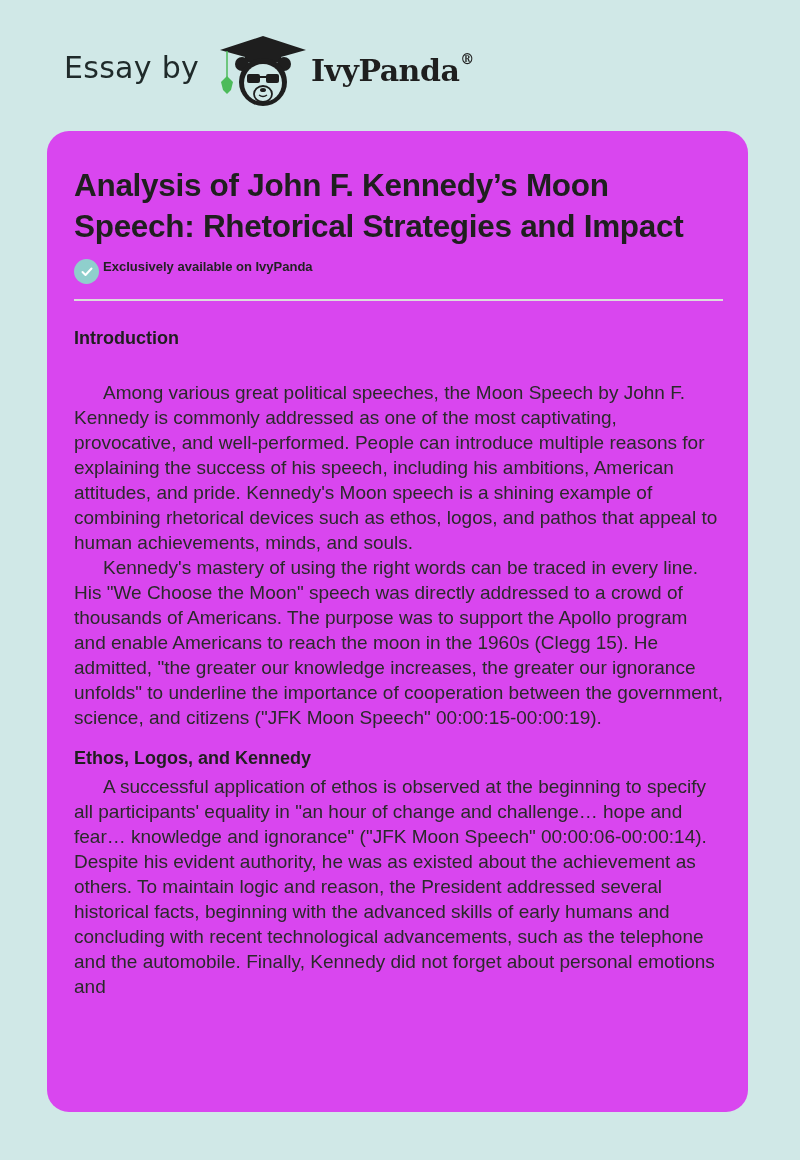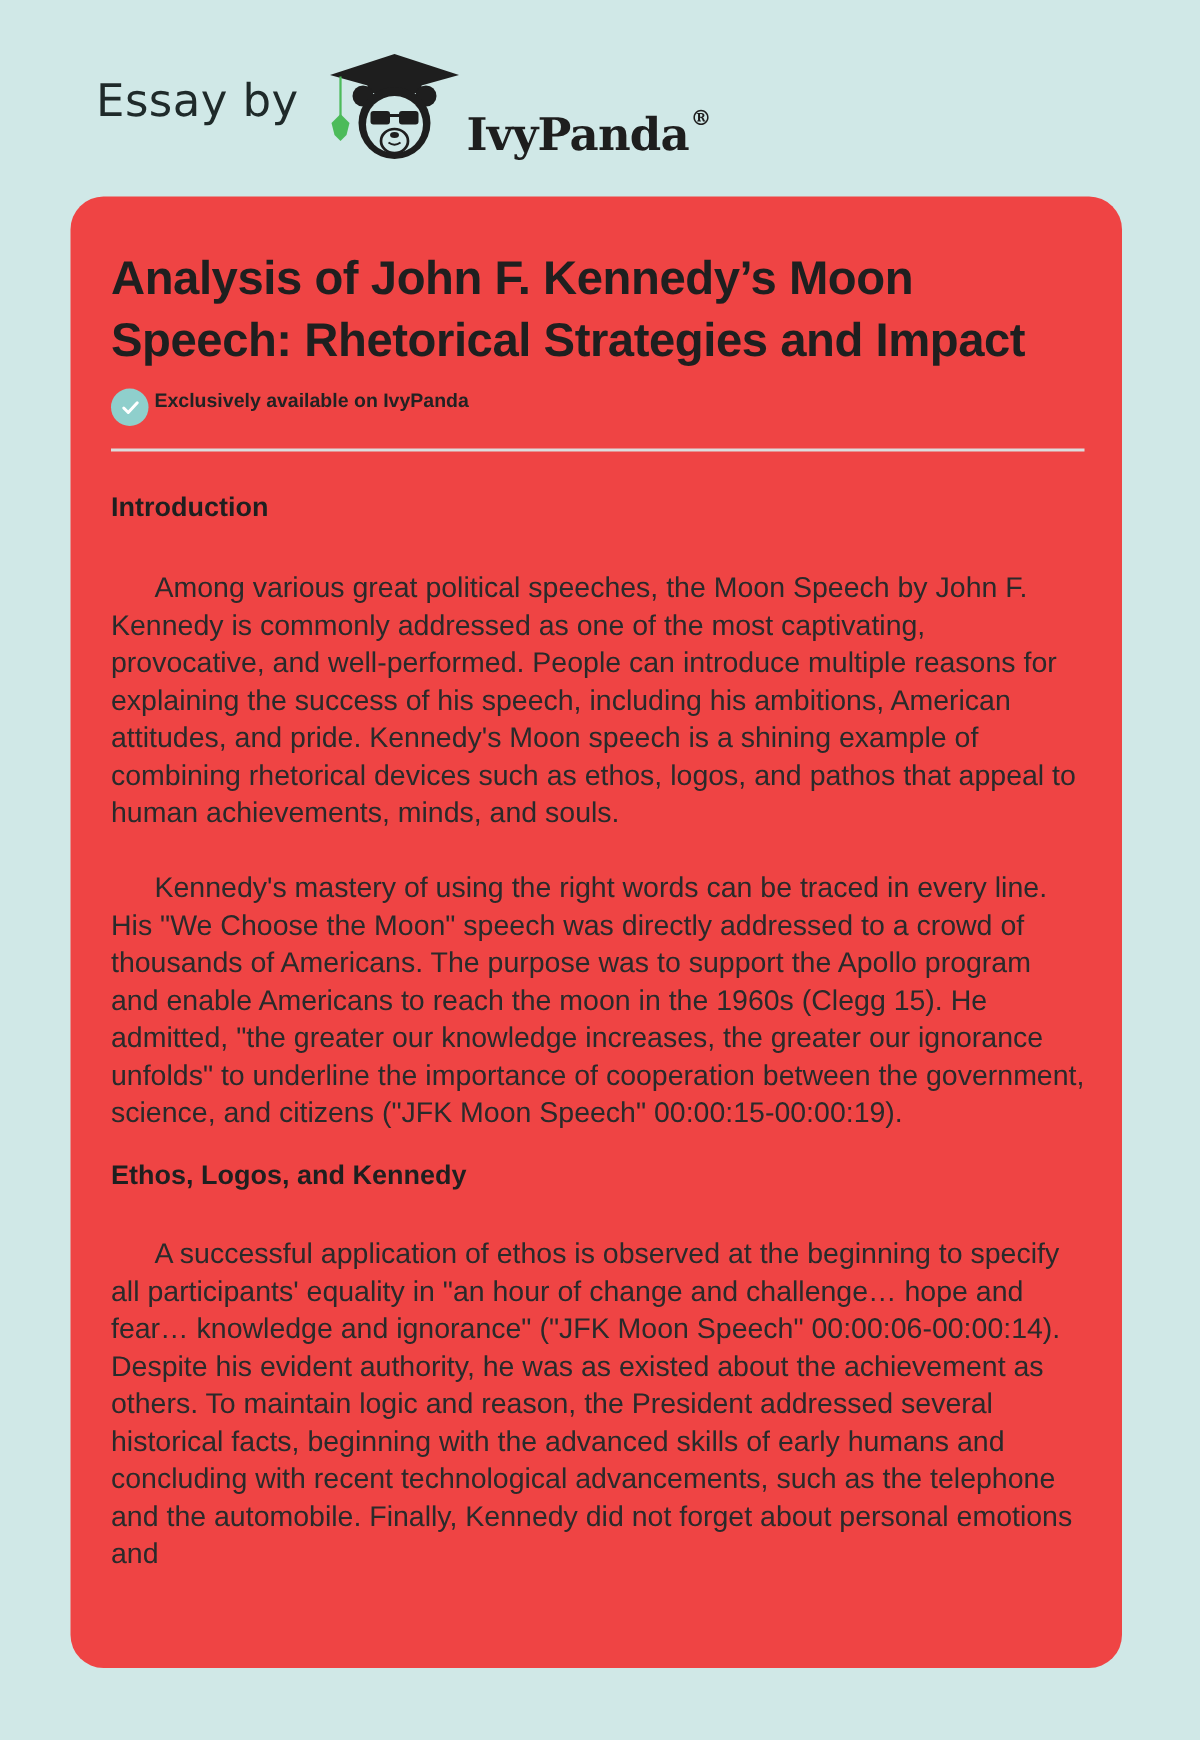--- a/index.html
+++ b/index.html
@@ -14,27 +14,27 @@
   }
   .essay-by {
     position: absolute; left: 49px; top: 50px;
     font-family: "DejaVu Sans", sans-serif;
     font-size: 30px; color: #1f2a2a; letter-spacing: 0.3px;
   }
   .logo-icon { position: absolute; left: 203px; top: 36px; width: 90px; height: 72px; }
   .brand {
     position: absolute; left: 296px; top: 53px;
     font-family: "DejaVu Serif", serif; font-weight: bold;
-    font-size: 30px; color: #1e1e1e; letter-spacing: -0.5px; margin-top: 20px;
+    font-size: 30px; color: #1e1e1e; letter-spacing: -0.5px;
   }
   .brand sup { font-size: 14px; vertical-align: top; position: relative; top: -2px; margin-left: 1px; }
   .card {
     position: absolute; left: 47px; top: 131px;
     width: 701px; height: 981px;
-    background: #ef4444; border-radius: 22px; overflow: hidden;
+    background: #d946ef; border-radius: 22px; overflow: hidden;
   }
   .content { position: absolute; left: 27px; top: 34px; width: 650px; }
   h1 {
     margin: 0; font-size: 31.5px; line-height: 41px; font-weight: bold;
     color: #1f1f1f; letter-spacing: -0.3px;
   }
   .exclusive { display: flex; align-items: flex-start; margin-top: 12px; height: 26px; }
   .check {
     width: 25px; height: 25px; border-radius: 50%; background: #8fcfcc;
     display: flex; align-items: center; justify-content: center; margin-right: 4px;
@@ -44,21 +44,21 @@
   h2 {
     margin: 0; font-size: 18px; font-weight: bold; color: #1f1f1f; line-height: 32px;
   }
   p {
     margin: 0; font-size: 19px; line-height: 25px; color: #2a2a2a;
     text-indent: 29px;
   }
   .sec-intro h2 { margin-top: 21px; }
   .sec-intro p { margin-top: 26px; }
   .sec h2 { margin-top: 12px; }
-  .sec p { margin-top: 25px; }
+  .sec p { }
 </style>
 </head>
 <body>
 
 <div class="header">
   <div class="essay-by">Essay by</div>
   <svg class="logo-icon" viewBox="0 0 90 72">
 
     <polygon points="45,0 88,14 45,26 2,14" fill="#1e1e1e"></polygon>
     <rect x="27" y="16" width="36" height="10" fill="#1e1e1e"></rect>

